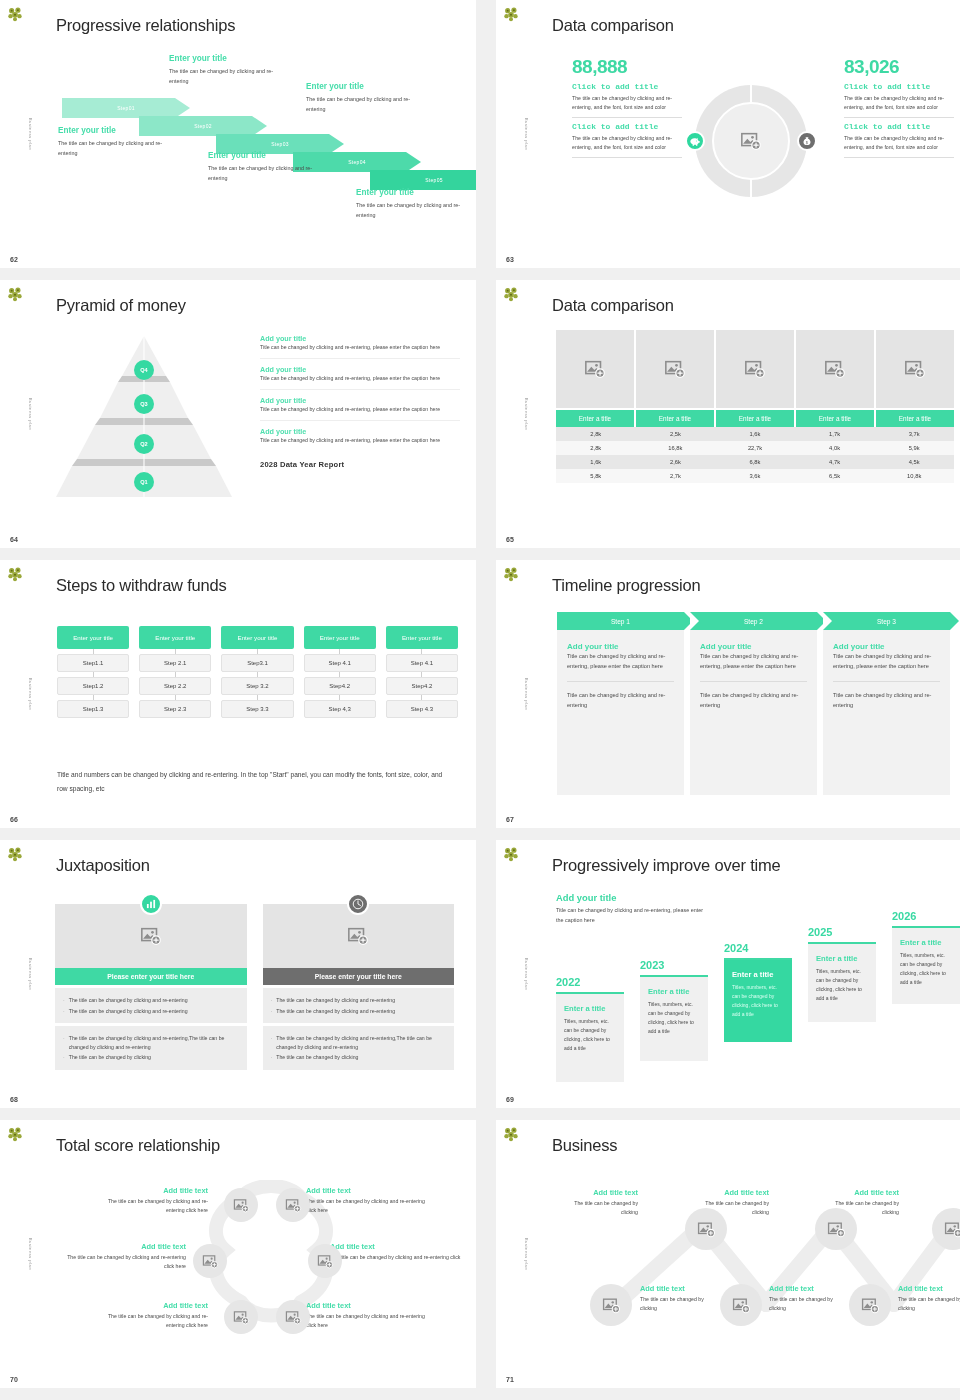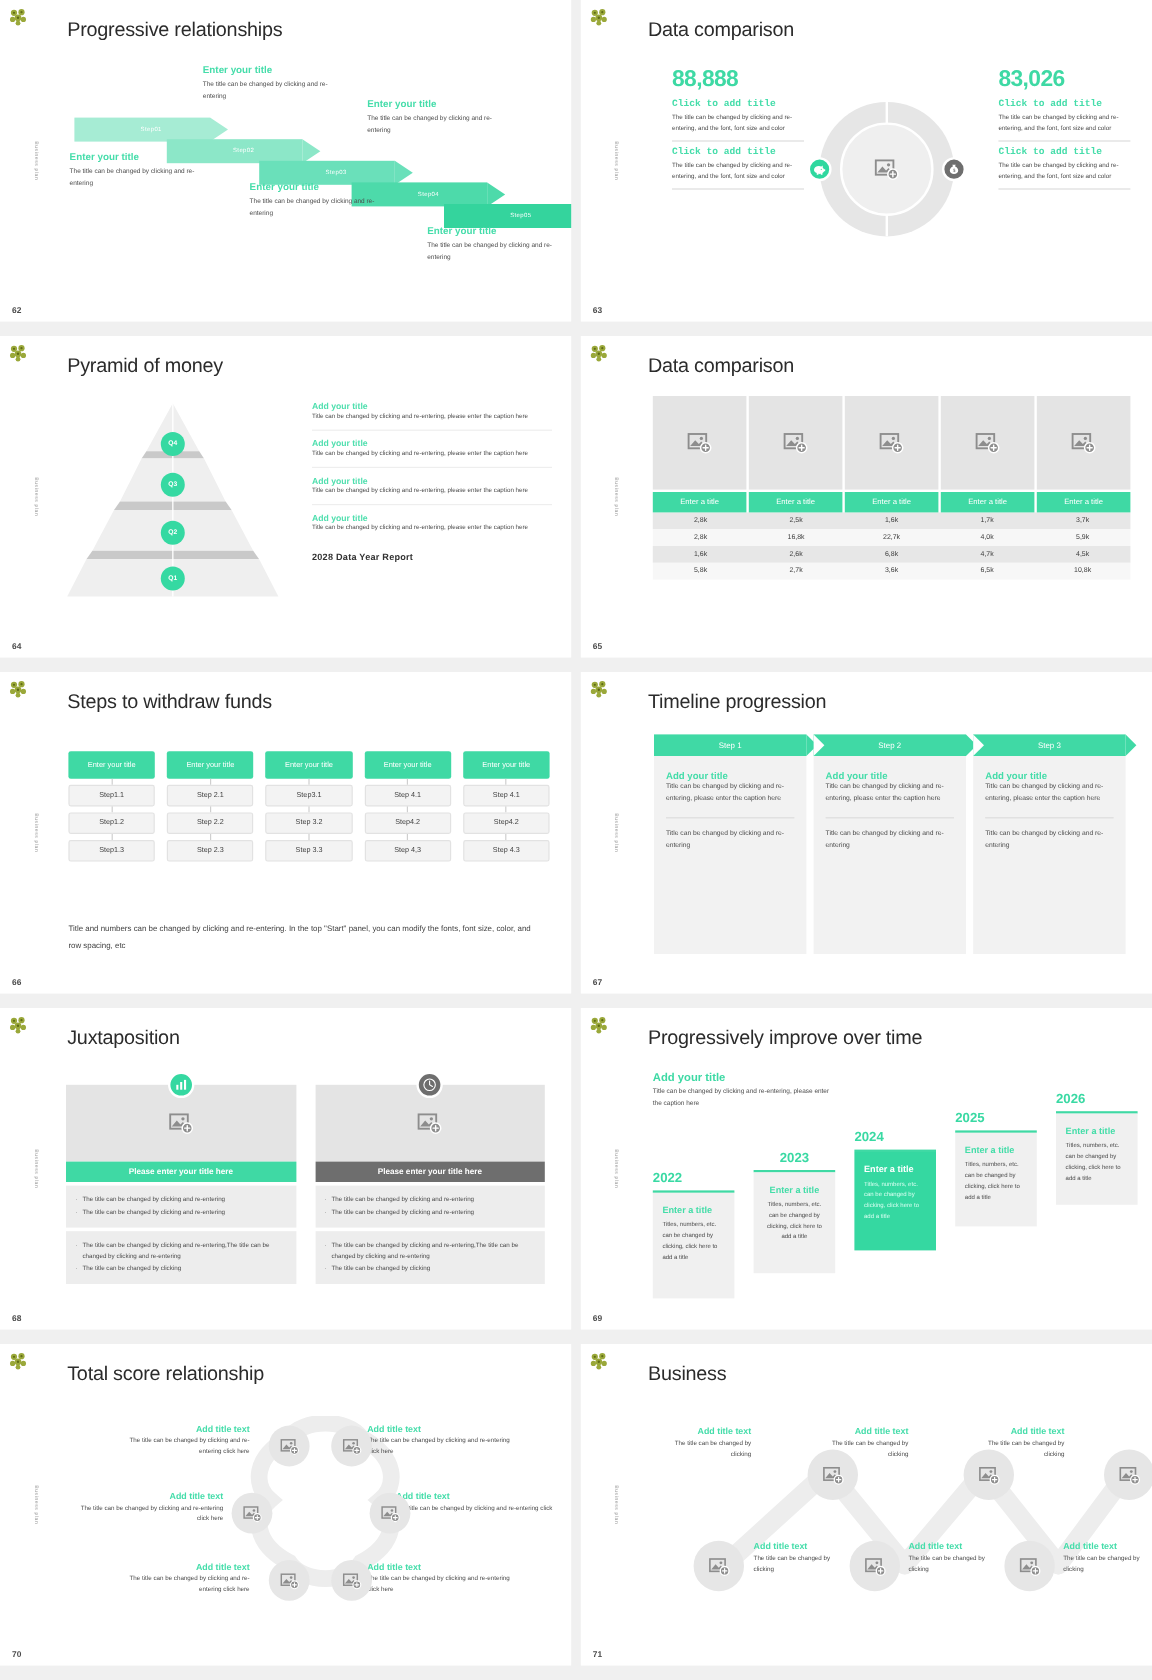--- a/index.html
+++ b/index.html
@@ -6,21 +6,21 @@
   html,body { background:#f0f0f0; }
   body {
     width:960px; height:1400px;
     font-family:"Liberation Sans", sans-serif;
     -webkit-font-smoothing:antialiased;
   }
   .grid {
     display:grid;
     grid-template-columns:476px 476px;
     grid-auto-rows:268px;
-    gap:12px 8px;
+    gap:12px 20px;
     padding:0;
   }
   .slide {
     position:relative;
     background:#fff;
     overflow:hidden;
   }
   
   .rail { position:absolute; left:0; top:0; width:36px; height:100%; }
   .logo {
@@ -670,21 +670,21 @@
 
     <div style="position:absolute; left:24px; top:62px; width:68px;">
       <div class="ylabel">2022</div>
       <div class="yrule"></div>
       <div class="ycard" style="height:88px;">
         <div class="yh">Enter a title</div>
         <div class="yp">Titles, numbers, etc. can be changed by clicking, click here to add a title</div>
       </div>
     </div>
 
-    <div style="position:absolute; left:108px; top:45px; width:68px;text-align:center;">
+    <div style="position:absolute; left:108px; top:45px; width:68px;">
       <div class="ylabel">2023</div>
       <div class="yrule"></div>
       <div class="ycard" style="height:84px;">
         <div class="yh">Enter a title</div>
         <div class="yp">Titles, numbers, etc. can be changed by clicking, click here to add a title</div>
       </div>
     </div>
 
     <div style="position:absolute; left:192px; top:28px; width:68px;">
       <div class="ylabel">2024</div>

